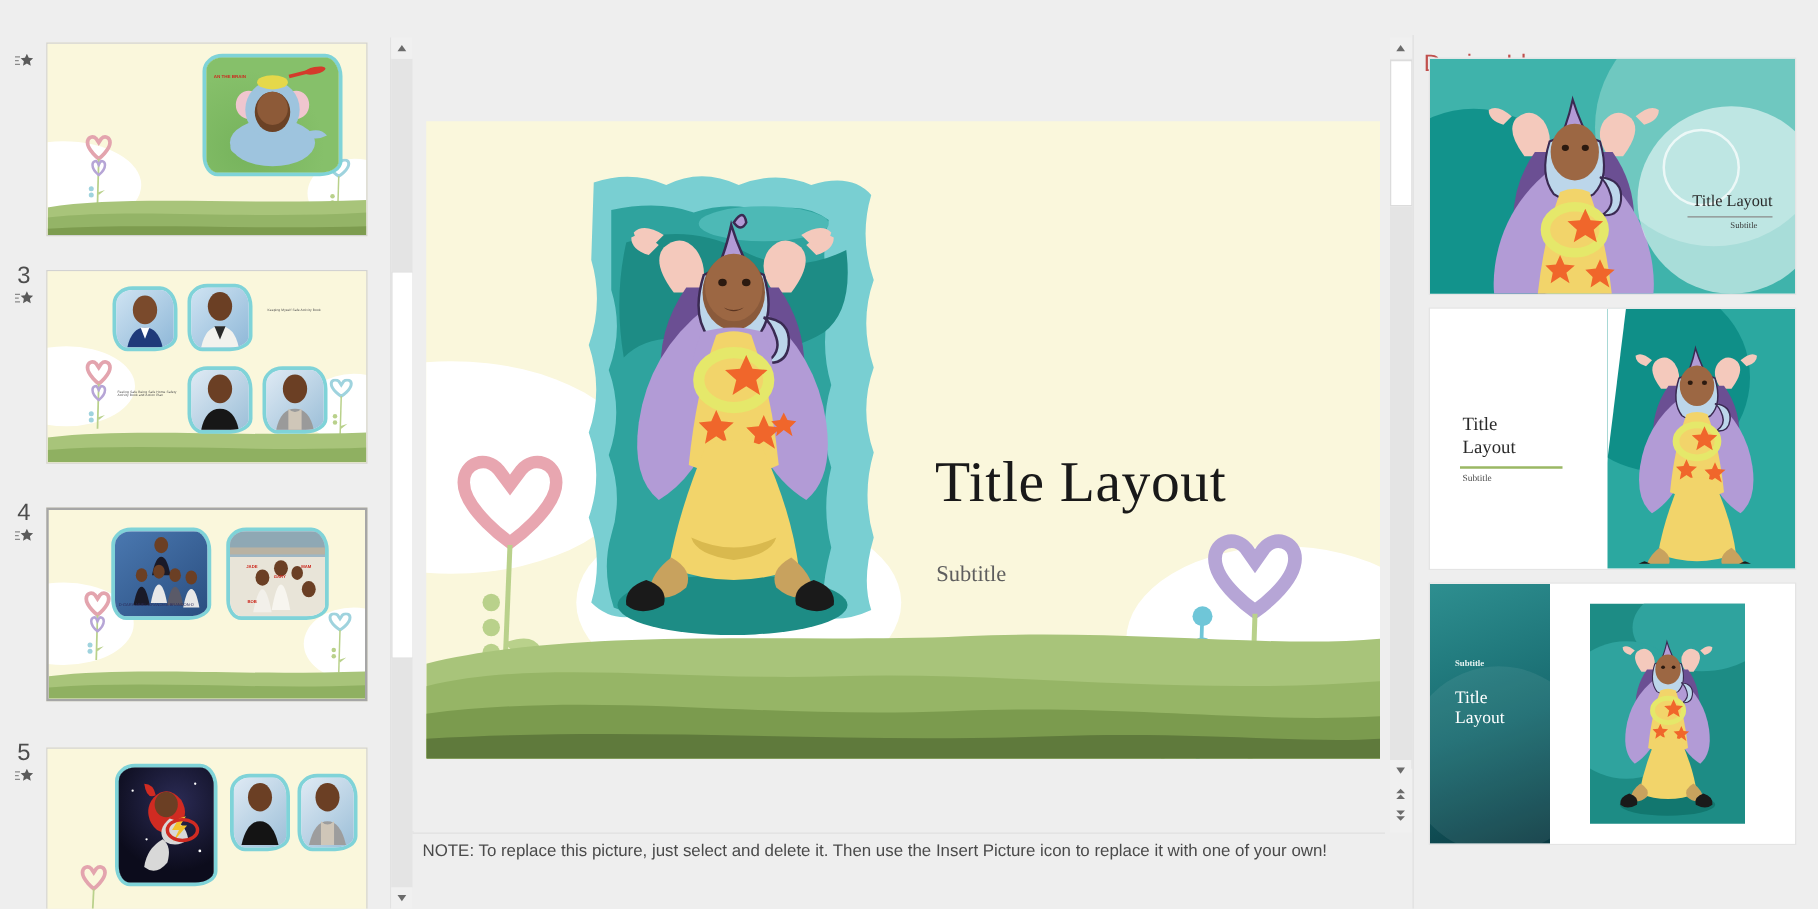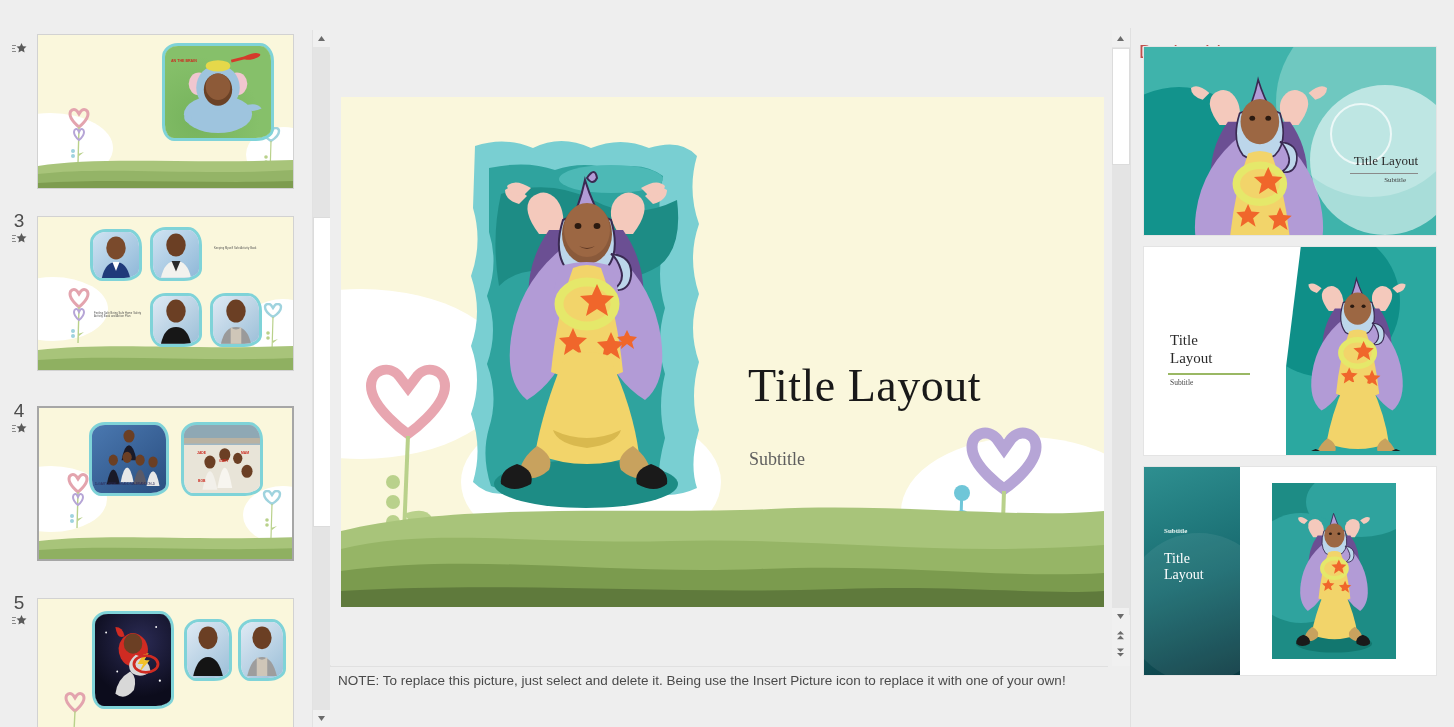--- a/index.html
+++ b/index.html
@@ -489,21 +489,21 @@
     </div>
     <div class="sbtn" style="left:0; top:614px;">
       <svg width="11" height="11" viewBox="0 0 11 11">
         <path d="M5.5 5 L2 1.4 L9 1.4 Z" fill="#6b6b6b"></path>
           <path d="M5.5 9.6 L2 6 L9 6 Z" fill="#6b6b6b"></path>
       </svg>
     </div>
   </div>
 
   <div id="notes-bar">
-    <div id="notes-text">NOTE: To replace this picture, just select and delete it. Being use the Insert Picture icon to replace it with one of your own!</div>
+    <div id="notes-text">NOTE: To replace this picture, just select and delete it. Then use the Insert Picture icon to replace it with one of your own!</div>
   </div>
 
   <div id="design-pane">
     <div id="design-title">Design Ideas</div>
     <div id="design-collapse">
       <svg width="12" height="9" viewBox="0 0 12 9">
           <path d="M6 7 L1.5 2 L10.5 2 Z" fill="#8a8a8a"></path>
         </svg>
     </div>
 

